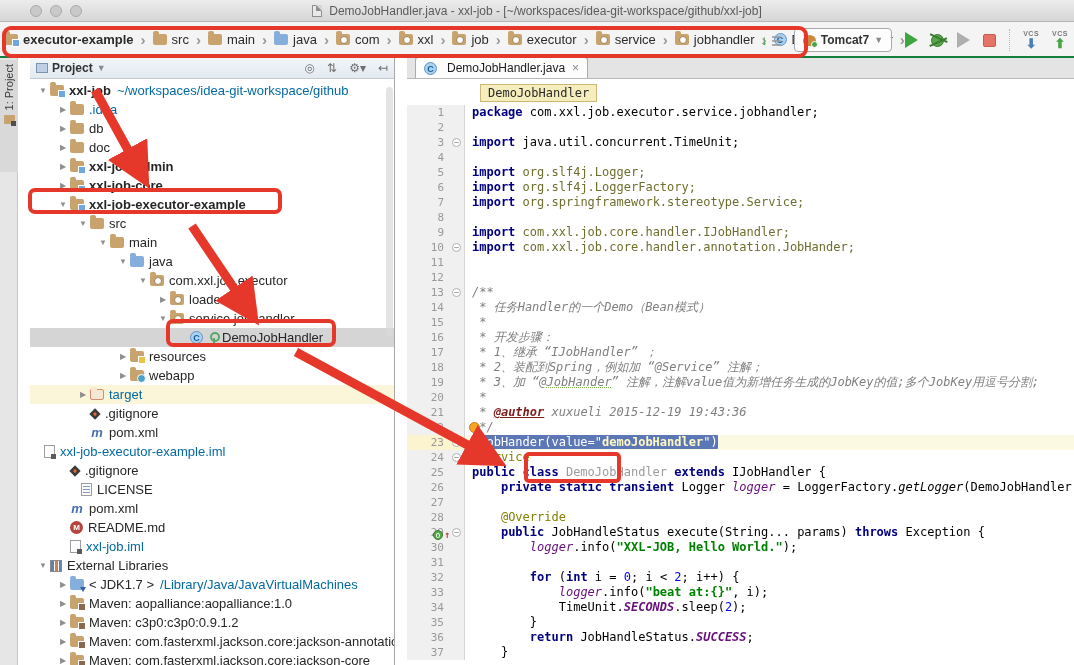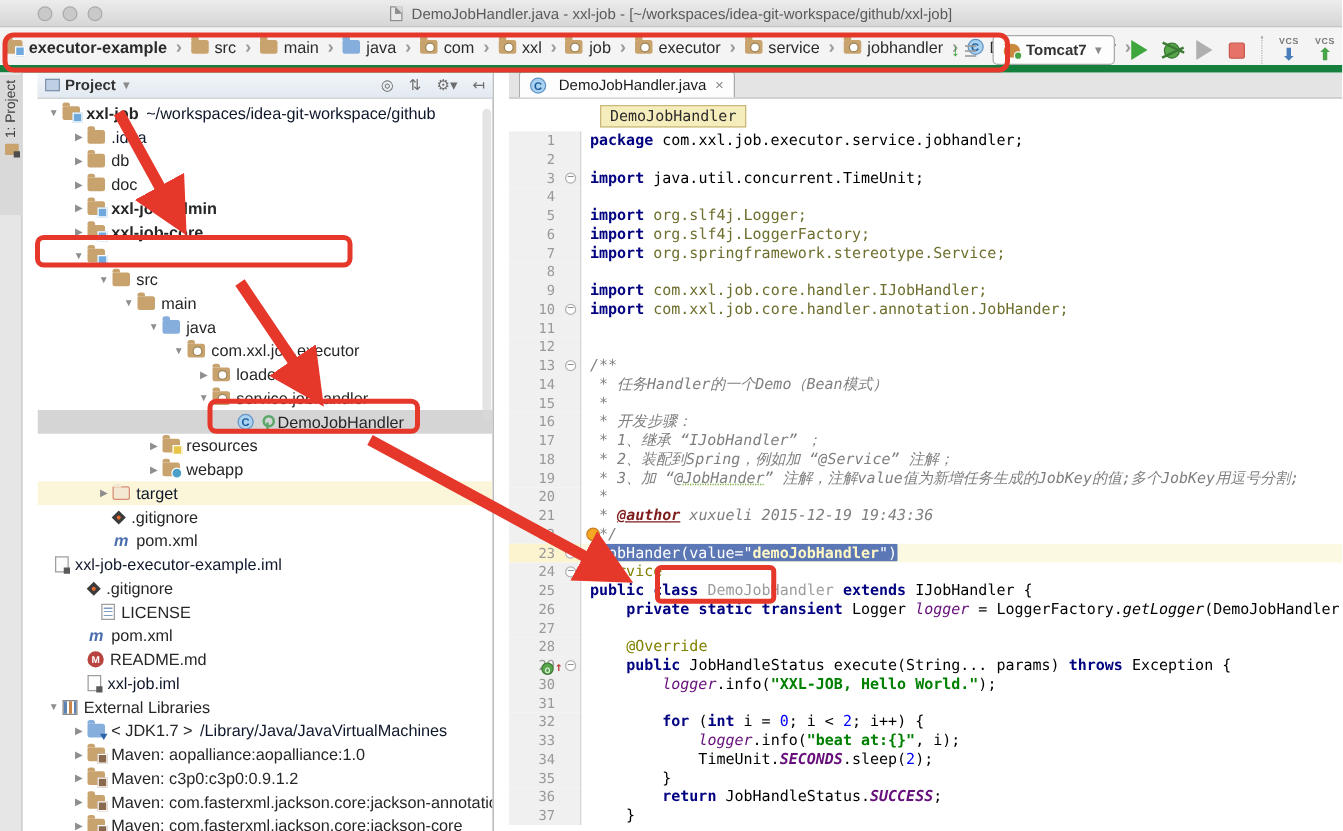--- a/index.html
+++ b/index.html
@@ -11,21 +11,21 @@
   .titlebar { height:22px; background:linear-gradient(#ECECEC,#D6D6D6); border-bottom:1px solid #B6B6B6;
     position:relative; display:flex; align-items:center; justify-content:center; }
   .lights { position:absolute; left:30px; top:5px; display:flex; gap:8px; }
   .light { width:12px; height:12px; border-radius:50%; background:#C9C9C9; border:1px solid #ABABAB; }
   .title-text { font-size:12px; color:#5A5A5A; display:flex; align-items:center; gap:7px; }
   .doc-icon { width:10px; height:12px; background:#E9E9E9; border:1px solid #8F8F8F; position:relative; }
   .doc-icon::before { content:''; position:absolute; right:-1px; top:-1px; border:3px solid #D6D6D6;
     border-left-color:#8F8F8F; border-bottom-color:#8F8F8F; }
 
   
-  .navbar { height:36px; background:#F4F4F4; border-bottom:6px solid #15803d; display:flex;
+  .navbar { height:36px; background:#F4F4F4; border-bottom:2px solid #15803d; display:flex;
     align-items:center; padding-left:4px; position:relative; }
   .crumbs { display:flex; align-items:center; height:100%; overflow:hidden; white-space:nowrap; }
   .crumb { display:flex; align-items:center; font-size:13px; color:#2B2B2B; cursor:default; }
   .crumb-label.b { font-weight:bold; }
   .crumb-sep { color:#9A9A9A; font-size:15px; margin:0 7px; font-weight:bold; }
   .toolbar { position:absolute; right:6px; top:0; height:36px; display:flex; align-items:center; gap:13px; }
   .tomcat-btn { display:flex; align-items:center; gap:5px; background:#FDFDFD; border:1px solid #A9A9A9;
     border-radius:4px; height:24px; padding:0 8px; font-size:12px; font-weight:bold; color:#333; }
   .cat-icon { width:13px; height:11px; background:#C98A3D; border-radius:50% 50% 40% 40%; position:relative; }
   .cat-icon::before { content:''; position:absolute; top:-3px; left:0; border-left:4px solid transparent;
@@ -67,21 +67,21 @@
   .proj-header { height:21px; background:linear-gradient(#F2F6FA,#E2E9F0); border-bottom:1px solid #C3C9CF;
     display:flex; align-items:center; padding:0 6px; font-size:12px; color:#333; }
   .proj-title { display:flex; align-items:center; gap:4px; font-weight:bold; }
   .proj-title .ttl-ic { width:12px; height:10px; background:#BFD0E4; border:1px solid #7E93AC; }
   .proj-hdr-icons { margin-left:auto; display:flex; gap:12px; color:#6E6E6E; font-size:12px; }
   .tree { flex:1; overflow:hidden; position:relative; padding-top:2px; }
   .trow { height:19px; line-height:19px; display:flex; align-items:center; white-space:nowrap;
     overflow:hidden; font-size:13px; color:#262626; }
   .trow .arrow { width:14px; flex:none; font-size:8px; color:#8E8E8E; text-align:center; }
   .trow .lbl.bold { font-weight:bold; }
-  .trow .lbl.gray, .trow .path { color:#0f172a; }
+  .trow .lbl.gray, .trow .path { color:#0369a1; }
   .trow .path { margin-left:6px; }
   .trow.selected { background:#D5D5D5; }
   .trow.excluded { background:#FBF6D9; }
   .tree-scroll { position:absolute; right:1px; top:8px; width:7px; height:250px; background:#D9D9D9;
     border-radius:4px; opacity:.7; }
 
   
   .ic { display:inline-block; width:14px; height:11px; position:relative; margin-right:5px; flex:none; }
   .ic-folder, .ic-module, .ic-package, .ic-folder-res, .ic-folder-web, .ic-maven-lib
     { background:#C9A36E; border-radius:1px 2px 2px 2px; }
@@ -314,20 +314,21 @@
             <span class="lbl bold">xxl-job-admin</span>
           </div>
           <div class="trow" style="padding-left: 26px;">
             <span class="arrow">▶</span>
             <span class="ic ic-module"></span>
             <span class="lbl bold">xxl-job-core</span>
           </div>
           <div class="trow" style="padding-left: 26px;">
             <span class="arrow">▼</span>
             <span class="ic ic-module"></span>
+            <span class="lbl bold">xxl-job-executor-example</span>
           </div>
           <div class="trow" style="padding-left: 46px;">
             <span class="arrow">▼</span>
             <span class="ic ic-folder"></span>
             <span class="lbl">src</span>
           </div>
           <div class="trow" style="padding-left: 66px;">
             <span class="arrow">▼</span>
             <span class="ic ic-folder"></span>
             <span class="lbl">main</span>

